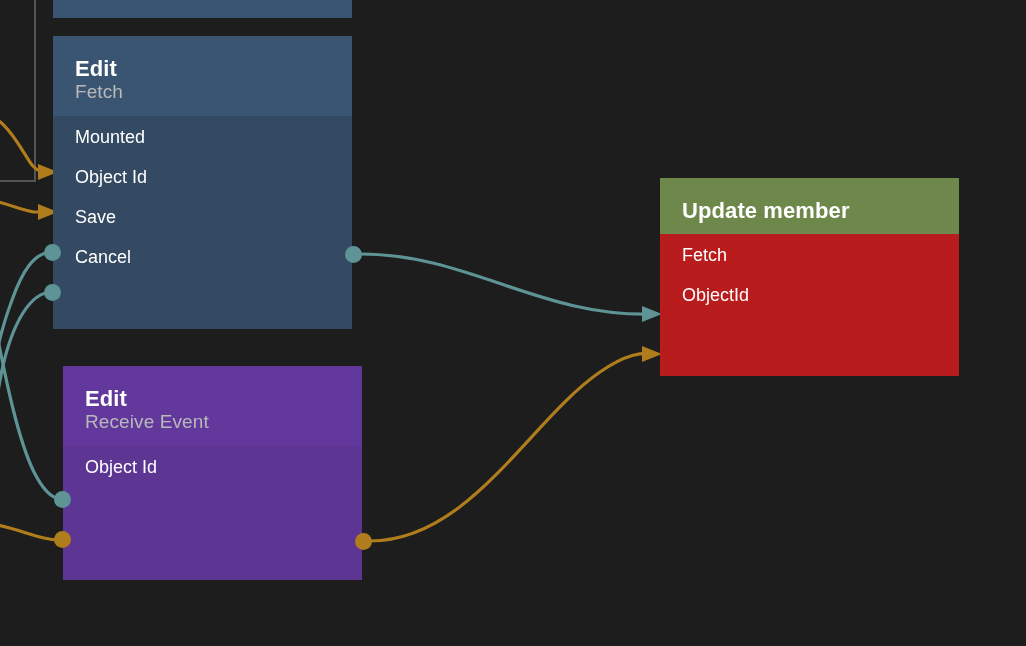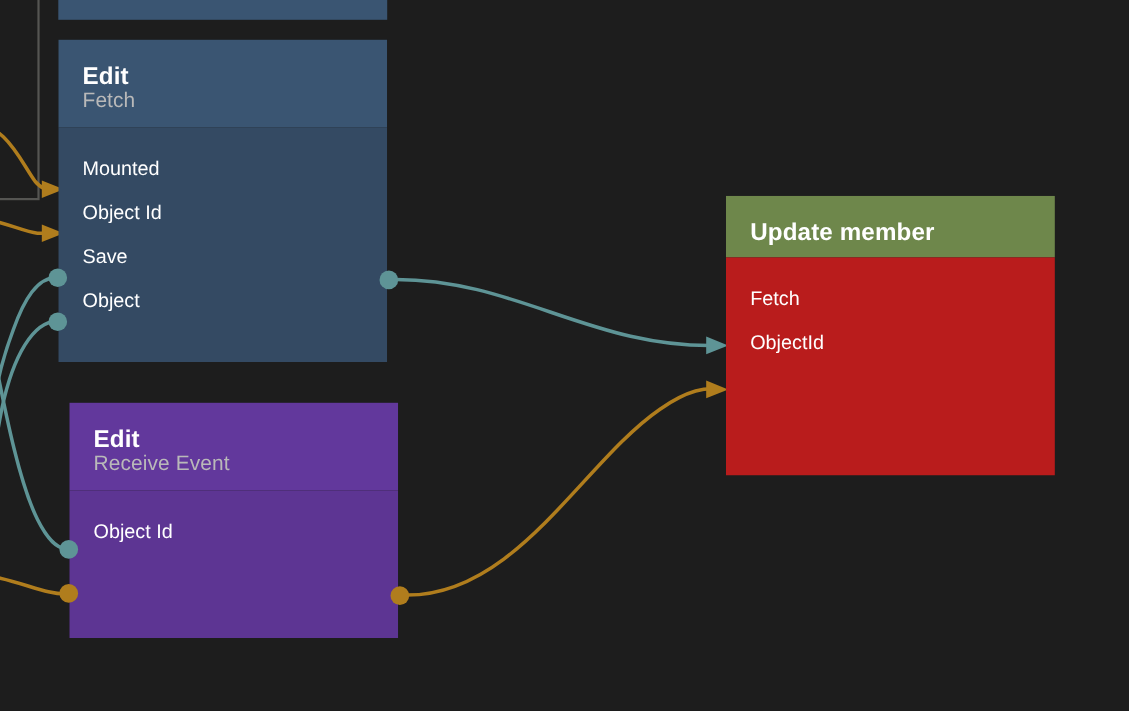--- a/index.html
+++ b/index.html
@@ -47,21 +47,21 @@
     letter-spacing: 0.1px;
   }
   .node-subtitle {
     font-size: 19px;
     font-weight: normal;
     color: #b9b9b9;
     line-height: 24px;
     letter-spacing: 0.1px;
   }
   .node-body {
-    padding-top: 17px;
+    padding-top: 1px;
     padding-bottom: 14px;
   }
   .port-row {
     position: relative;
     height: 40px;
     display: flex;
     align-items: center;
   }
   .port-label {
     font-size: 18px;
@@ -98,21 +98,21 @@
     height: 214px;
   }
   #node-edit-receive .node-header { background: #62389c; }
   #node-edit-receive .node-body   { background: #5d3593; height: 100%; }
 
   
   #node-update-member {
     left: 660px;
     top: 178px;
     width: 299px;
-    height: 254px;
+    height: 198px;
   }
   #node-update-member .node-header { background: #6e874b; }
   #node-update-member .node-body   { background: #b91c1c; height: 100%; }
 
   
   #offscreen-outline {
     position: absolute;
     left: -260px;
     top: -40px;
     width: 296px;
@@ -173,21 +173,21 @@
       <div class="port-row">
         <span class="port-label">Mounted</span>
       </div>
       <div class="port-row">
         <span class="port-label">Object Id</span>
       </div>
       <div class="port-row">
         <span class="port-label">Save</span>
       </div>
       <div class="port-row">
-        <span class="port-label">Object</span>
+        <span class="port-label">Cancel</span>
       </div>
     </div>
   </div>
 
   <div class="port-dot teal" style="left:44px; top:244px;"></div>
   <div class="port-dot teal" style="left:44px; top:284px;"></div>
   <div class="port-dot teal" style="left:345px; top:246px;"></div>
 
   <div class="node" id="node-edit-receive">
     <div class="node-header">

